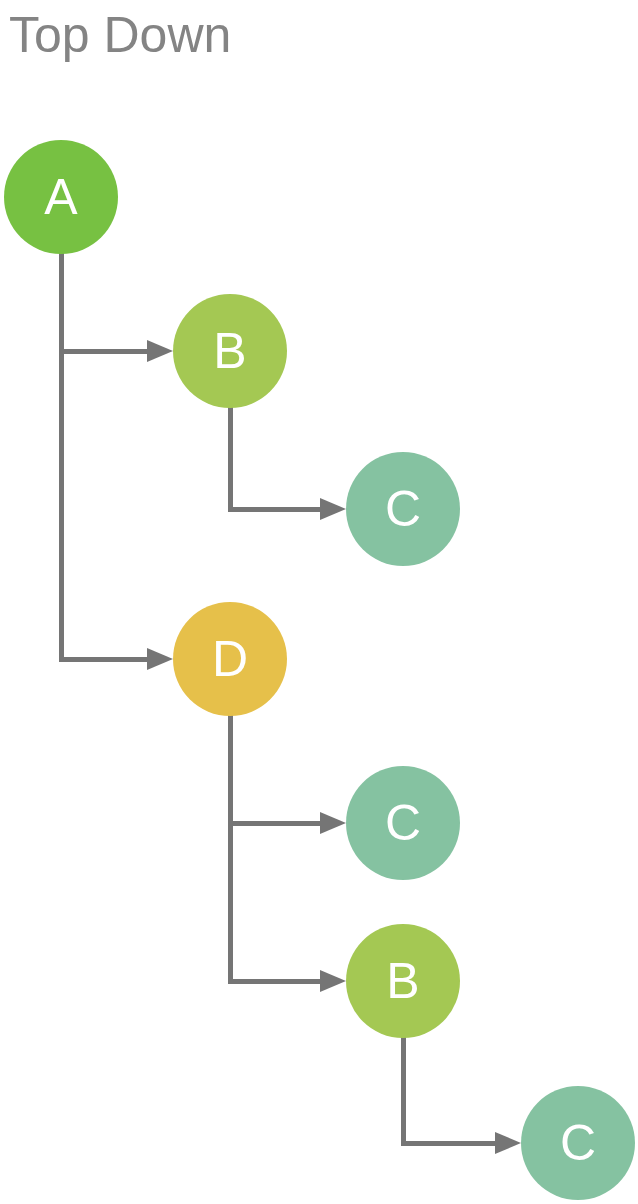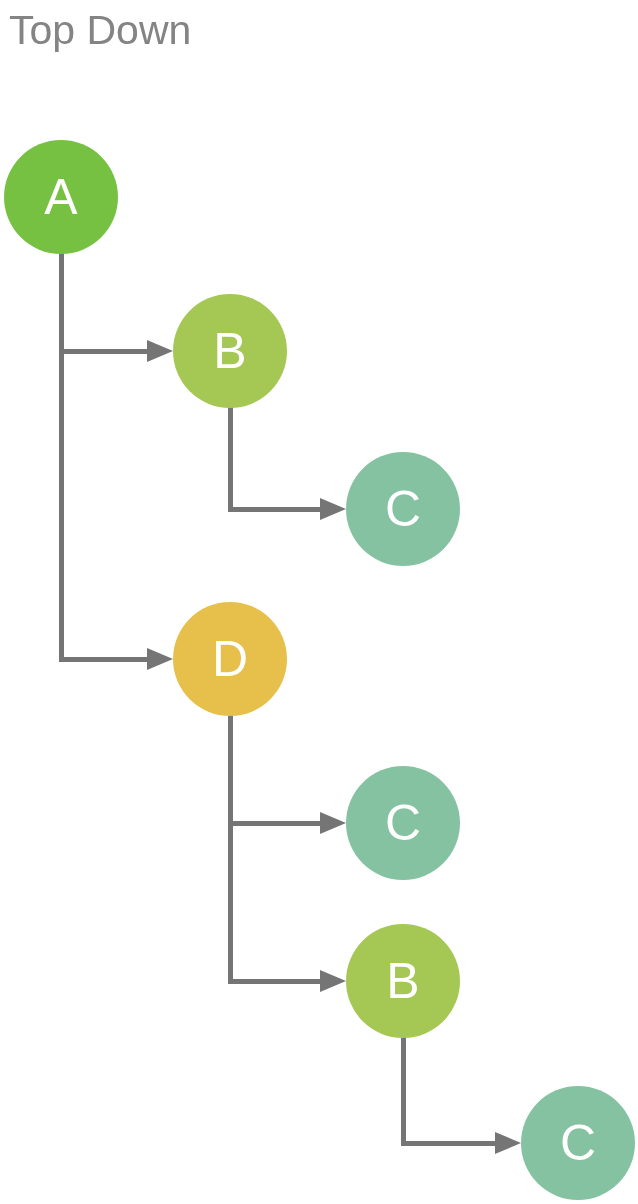--- a/index.html
+++ b/index.html
@@ -13,21 +13,21 @@
     width: 638px;
     height: 1204px;
     background: #ffffff;
     overflow: hidden;
   }
   .diagram-title {
     position: absolute;
     left: 9px;
     top: 8px;
     margin: 0;
-    font-size: 41px;
+    font-size: 50px;
     font-weight: 300;
     letter-spacing: 0px;
     line-height: 1.1;
   }
   .node {
     position: absolute;
     border-radius: 50%;
     display: flex;
     align-items: center;
     justify-content: center;

